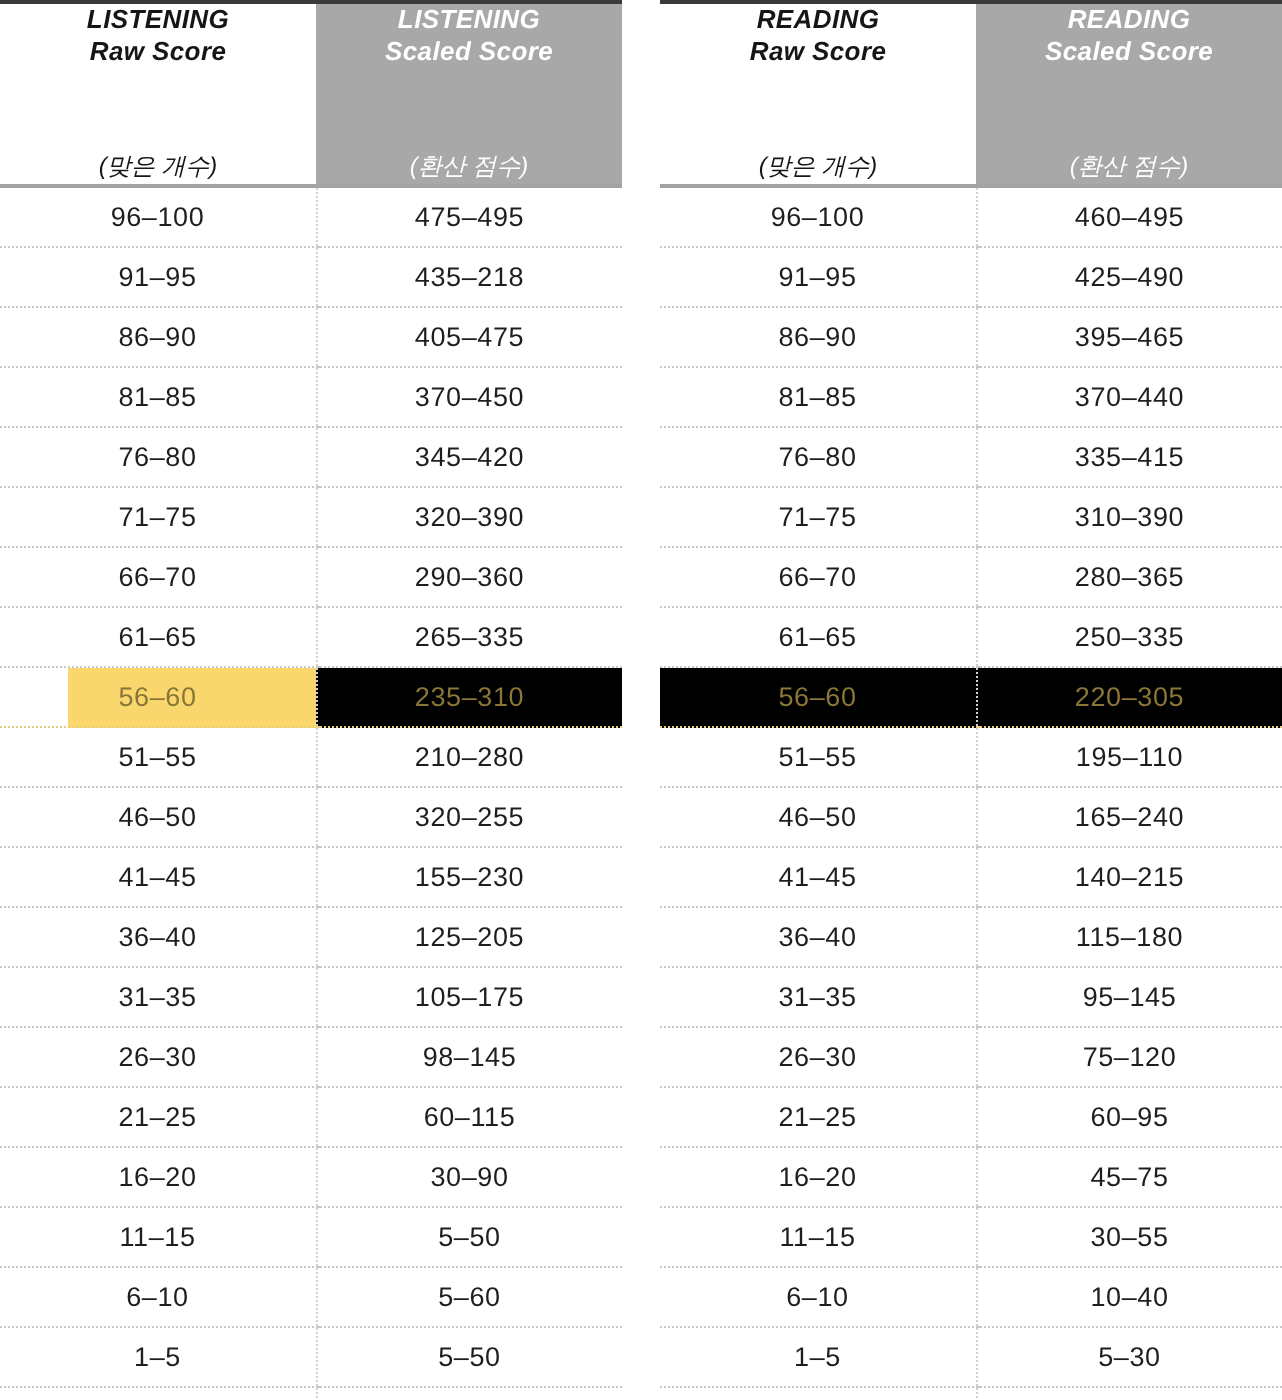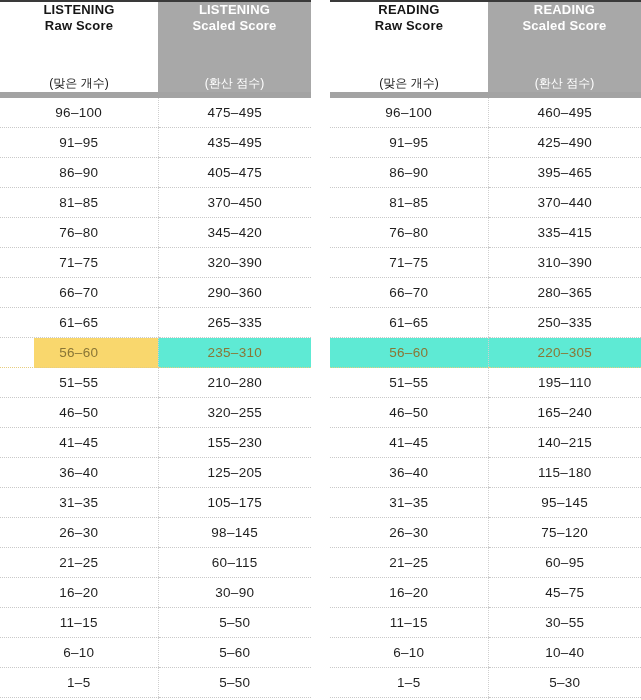--- a/index.html
+++ b/index.html
@@ -43,22 +43,23 @@
   col.scaled { width: 153px; }
 
   
   .score-table thead th {
     padding: 0;
     margin: 0;
     height: 68px;
     vertical-align: middle;
     text-align: center;
     border-top: 2px solid #3a3a3a;
-    border-bottom: 6px solid #a3a3a3;
+    border-bottom: 2px solid #a3a3a3;
     font-weight: normal;
+    font-style: italic;
   }
   th.raw-head {
     background: #ffffff;
     color: #161616;
   }
   th.scaled-head {
     background: #a8a8a8;
     color: #ffffff;
   }
   .hd-line1,
@@ -93,21 +94,21 @@
   .score-table tbody td.scaled-cell {
     border-left: 1px dotted #cfcfcf;
     margin-top: 26px;
   }
   .score-table tbody tr:last-child td {
     border-bottom: 2px solid #9a9a9a;
   }
 
   
   .score-table tbody tr.is-highlighted td {
-    background: #5eead4;
+    background: #000000;
     color: #8a7636;
     border-bottom-color: #e7cd7f;
   }
   .score-table.left tbody tr.is-highlighted td.raw-cell {
     
     background: linear-gradient(to right, #ffffff 0px, #ffffff 34px, #f9d76d 34px, #f9d76d 100%);
   }
   .score-table.right tbody tr.is-highlighted td.scaled-cell {
     
     box-shadow: 19px 0 0 0 #f9d76d;
@@ -137,21 +138,21 @@
             </th>
           </tr>
         </thead>
         <tbody>
           <tr class="">
             <td class="raw-cell">96–100</td>
             <td class="scaled-cell">475–495</td>
           </tr>
           <tr class="">
             <td class="raw-cell">91–95</td>
-            <td class="scaled-cell">435–495</td>
+            <td class="scaled-cell">435–218</td>
           </tr>
           <tr class="">
             <td class="raw-cell">86–90</td>
             <td class="scaled-cell">405–475</td>
           </tr>
           <tr class="">
             <td class="raw-cell">81–85</td>
             <td class="scaled-cell">370–450</td>
           </tr>
           <tr class="">

